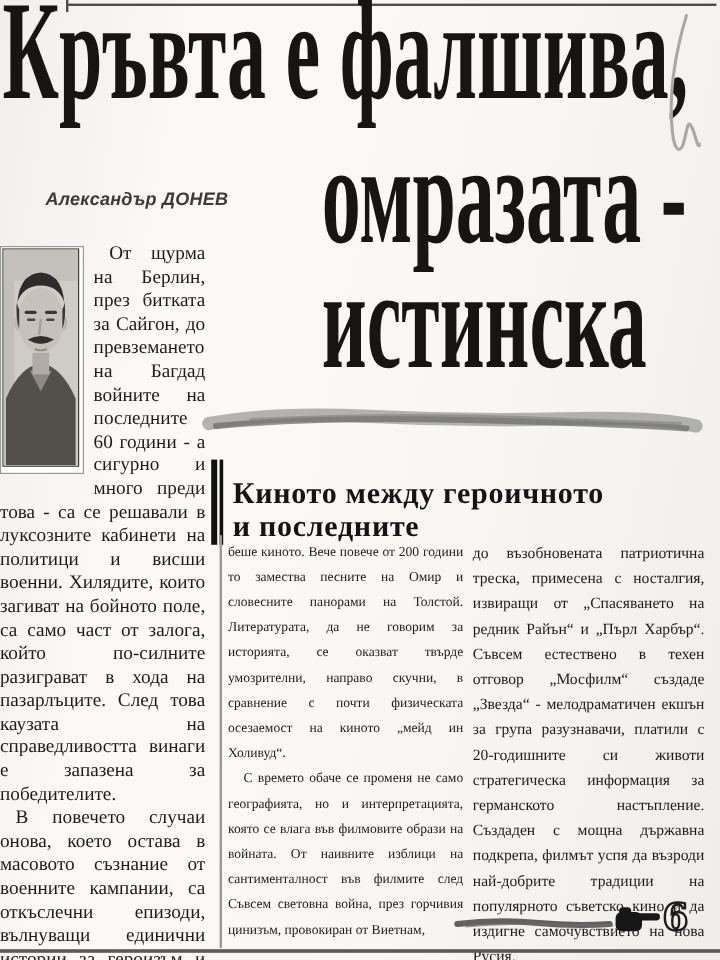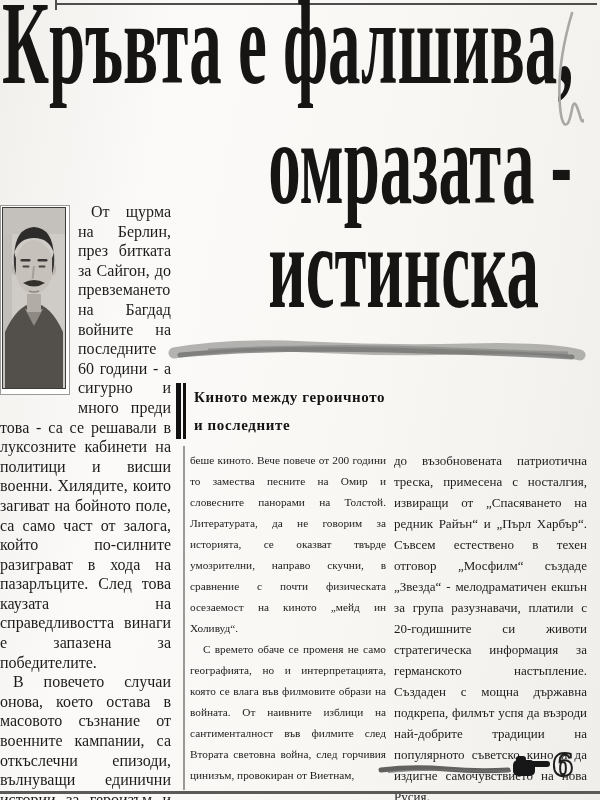--- a/index.html
+++ b/index.html
@@ -24,21 +24,21 @@
       font-style:italic;font-weight:bold;font-size:15px;color:#3a3a3a;letter-spacing:.2px;}
   
   .hl-smudge{position:absolute;left:168px;top:336px;filter:blur(.4px);}
   .pen-mark{position:absolute;left:536px;top:10px;}
   .foot-smudge{position:absolute;left:378px;top:762px;filter:blur(.3px);}
   
   .subhead{position:absolute;left:176px;top:383px;display:flex;align-items:stretch;}
   .subhead .bars{display:flex;margin-right:8px;}
   .subhead .bar1{width:5px;background:#111;}
   .subhead .bar2{width:3px;background:#111;margin-left:2px;}
-  .subhead .lines{font-weight:bold;font-size:15px;line-height:28px;letter-spacing:.6px;color:#141414;}
+  .subhead .lines{font-weight:bold;font-size:25px;line-height:28px;letter-spacing:.6px;color:#141414;margin-top:15px;}
   
   .col{position:absolute;text-align:justify;color:#1c1c1c;}
   .col p{margin:0;padding:0;}
   .col p.ind{text-indent:13px;}
   .col-left{left:0;top:202px;width:171px;height:586px;font-size:16px;line-height:19.6px;}
   .col-mid{left:190px;top:450px;width:196px;height:342px;font-size:11.3px;line-height:21px;}
   .col-right{left:394px;top:450px;width:193px;height:316px;font-size:13px;line-height:21px;}
   
   .photo-frame{float:left;width:66px;height:186px;margin:3px 8px 4px 0;background:#fff;
       border:1px solid #9a9a96;padding:1px;}
@@ -58,20 +58,21 @@
   <div class="top-tick"></div>
 
   <div class="hl hl1">Кръвта е фалшива,</div>
   <div class="hl hl2">омразата -</div>
   <div class="hl hl3">истинска</div>
 
   <svg class="pen-mark" width="48" height="132" viewBox="0 0 48 132">
     <path d="M36,3 C28,30 21,62 24,96 C25,110 28,118 32,113 C36,107 36,88 40,95 C44,102 45,116 48,110" fill="none" stroke="#a9a8a6" stroke-width="2.6" stroke-linecap="round"></path>
   </svg>
 
+  <div class="byline">Александър ДОНЕВ</div>
 
   <svg class="hl-smudge" width="420" height="30" viewBox="0 0 420 30">
     <path d="M6,17 Q60,7 140,11 T300,13 T412,19" fill="none" stroke="#949492" stroke-width="11" stroke-linecap="round" opacity="0.7"></path>
     <path d="M12,19 Q100,11 220,14 T404,21" fill="none" stroke="#6e6e6c" stroke-width="5" stroke-linecap="round" opacity="0.75"></path>
     <path d="M40,14 Q160,8 260,12 T400,17" fill="none" stroke="#80807e" stroke-width="3" opacity="0.6"></path>
   </svg>
 
   <div class="subhead">
     <div class="bars">
       <div class="bar1"></div>
@@ -109,21 +110,21 @@
     </div>
     <p class="ind">От щурма на Берлин, през битката за Сайгон, до превземането на Багдад войните на последните 60 години - а сигурно и много преди това - са се решавали в луксозните кабинети на политици и висши военни. Хилядите, които загиват на бойното поле, са само част от залога, който по-силните разиграват в хода на пазарлъците. След това каузата на справедливостта винаги е запазена за победителите.</p>
     <p class="ind">В повечето случаи онова, което остава в масовото съзнание от военните кампании, са откъслечни епизоди, вълнуващи единични истории за героизъм и саможертва. Те са не толкова илюстрации на конкретната военна кампания, а просто още един аргумент от големия митологичен разказ за войната като неизменна част от човешката история.</p>
 
   </div>
 
   <div class="col-divider"></div>
 
   <div class="col col-mid">
     <p>беше киното. Вече повече от 200 години то замества песните на Омир и словесните панорами на Толстой. Литературата, да не говорим за историята, се оказват твърде умозрителни, направо скучни, в сравнение с почти физическата осезаемост на киното „мейд ин Холивуд“.</p>
-    <p class="ind">С времето обаче се променя не само географията, но и интерпретацията, която се влага във филмовите образи на войната. От наивните изблици на сантименталност във филмите след Втората световна война, след горчивия цинизъм, провокиран от Виетнам,</p>
+    <p class="ind">С времето обаче се променя не само географията, но и интерпретацията, която се влага във филмовите образи на войната. От наивните изблици на сантименталност във филмите след Съвсем световна война, през горчивия цинизъм, провокиран от Виетнам,</p>
   </div>
 
   <div class="col col-right">
     <p>до възобновената патриотична треска, примесена с носталгия, извиращи от „Спасяването на редник Райън“ и „Пърл Харбър“. Съвсем естествено в техен отговор „Мосфилм“ създаде „Звезда“ - мелодраматичен екшън за група разузнавачи, платили с 20-годишните си животи стратегическа информация за германското настъпление. Създаден с мощна държавна подкрепа, филмът успя да възроди най-добрите традиции на популярното съветско кино и да издигне самочувствието на нова Русия.</p>
   </div>
 
   <svg class="foot-smudge" width="136" height="16" viewBox="0 0 136 16">
     <path d="M3,8 Q35,4 68,7 T130,8" fill="none" stroke="#474745" stroke-width="5" stroke-linecap="round" opacity="0.85"></path>
     <path d="M10,10 Q50,6 95,9 L133,9" fill="none" stroke="#6b6b69" stroke-width="2" opacity="0.7"></path>
   </svg>

